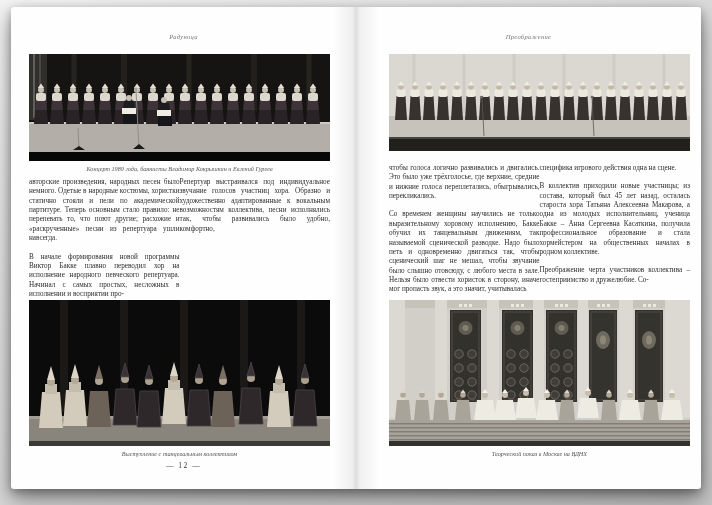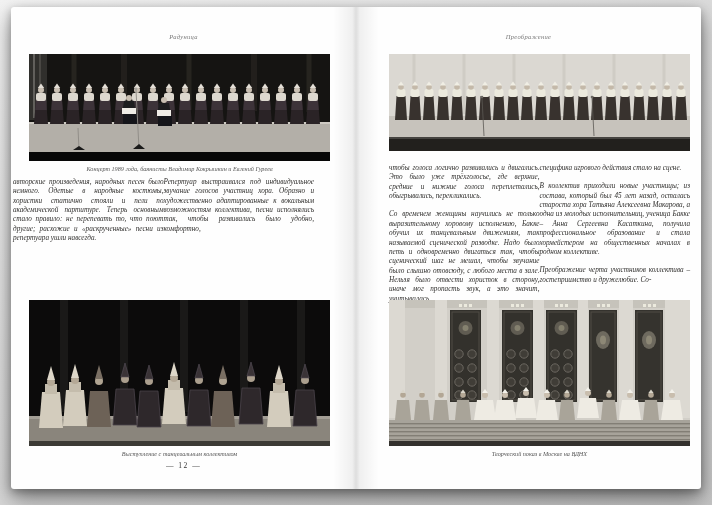--- a/index.html
+++ b/index.html
@@ -10,29 +10,29 @@
         border-radius:3px;display:flex;
         box-shadow:0 10px 22px rgba(0,0,0,0.42),0 3px 8px rgba(0,0,0,0.28);}
   .page{position:relative;width:345px;height:482px;}
   .gutter{position:absolute;left:50%;top:0;bottom:0;width:46px;transform:translateX(-50%);
         pointer-events:none;
         background:linear-gradient(90deg,rgba(0,0,0,0) 0%,rgba(0,0,0,0.06) 42%,rgba(0,0,0,0.13) 50%,rgba(0,0,0,0.06) 58%,rgba(0,0,0,0) 100%);}
   .running-header{position:absolute;top:26px;left:0;width:100%;text-align:center;
         font-style:italic;font-size:6.5px;color:#787878;letter-spacing:.3px;}
   .photo{position:absolute;display:block;}
   .caption{position:absolute;text-align:center;font-style:italic;font-size:6.2px;color:#555;}
-  .columns{position:absolute;display:flex;gap:0;font-style:italic;}
+  .columns{position:absolute;display:flex;gap:0;}
   .col{flex:1;min-width:0;}
   .col p{margin:0 0 9px;font-size:7.2px;line-height:1.3;text-align:justify;color:#2e2d2b;}
   .pagenum{position:absolute;top:454px;left:0;width:100%;text-align:center;
         font-size:7.5px;color:#333;letter-spacing:1.5px;}
   
   .pL .photo-top{left:18px;top:47px;width:301px;height:107px;}
   .pL .caption-top{left:18px;top:158px;width:301px;}
-  .pL .columns{left:2px;top:171px;width:301px;height:120px;}
+  .pL .columns{left:18px;top:171px;width:301px;height:120px;}
   .pL .photo-bottom{left:18px;top:293px;width:301px;height:146px;}
   .pL .caption-bottom{left:18px;top:443px;width:301px;}
   
   .pR .photo-top{left:33px;top:47px;width:301px;height:97px;}
   .pR .columns{left:33px;top:157px;width:301px;height:133px;}
   .pR .photo-bottom{left:33px;top:293px;width:301px;height:146px;}
   .pR .caption-bottom{left:33px;top:443px;width:301px;}
 </style>
 </head>
 <body>
@@ -103,20 +103,21 @@
           <path d="M104,95 L116,95 L110,90 Z" fill="#1a1a1a" stroke="none"></path>
           <line x1="50" y1="96" x2="49" y2="74"></line>
           <path d="M44,96 L56,96 L50,92 Z" fill="#1a1a1a" stroke="none"></path>
         </g>
       </svg>
       <div class="caption caption-top">Концерт 1989 года, баянисты Владимир Кокрышкин и Евгений Гуреев</div>
 
       <div class="columns">
         <div class="col">
           <p>авторские произведения, народных песен было немного. Одетые в народные костюмы, хористки статично стояли и пели по академической партитуре. Теперь основным стало правило: не перепевать то, что поют другие; расхожие и «раскрученные» песни из репертуара ушли навсегда.</p>
+          <p>В начале формирования новой программы Виктор Бакке плавно переводил хор на исполнение народного певческого репертуара. Начинал с самых простых, несложных в исполнении и восприятии про-</p>
         </div>
         <div class="col">
           <p>Репертуар выстраивался под индивидуальное звучание голосов участниц хора. Образно и художественно адаптированные к вокальным возможностям коллектива, песни исполнялись так, чтобы развивались было удобно, комфортно,</p>
         </div>
       </div>
 
       <svg class="photo photo-bottom" viewBox="0 0 301 146" preserveAspectRatio="none">
         <rect width="301" height="146" fill="#0c0b0b"></rect>
         <g stroke="#1a1918" stroke-width="8">
           <line x1="35" y1="0" x2="35" y2="112"></line>
@@ -218,21 +219,21 @@
           <circle cx="203" cy="43" r="1.3" fill="#6b6862" stroke="none"></circle>
         </g>
       </svg>
 
       <div class="columns">
         <div class="col">
           <p>чтобы голоса логично развивались и двигались. Это было уже трёхголосье, где верхние, средние и нижние голоса переплетались, обыгрывались, перекликались.</p>
           <p>Со временем женщины научились не только выразительному хоровому исполнению, Бакке обучил их танцевальным движениям, так называемой сценической разводке. Надо было петь и одновременно двигаться так, чтобы сценический шаг не мешал, чтобы звучание было слышно отовсюду, с любого места в зале. Нельзя было отвести хористок в сторону, иначе мог пропасть звук, а это значит, учитывалась</p>
         </div>
         <div class="col">
-          <p>специфика игрового действия стало на сцене.</p>
+          <p>специфика игрового действия одна на сцене.</p>
           <p>В коллектив приходили новые участницы; из состава, который был 45 лет назад, осталась староста хора Татьяна Алексеевна Макарова, а одна из молодых исполнительниц, ученица Бакке – Анна Сергеевна Касаткина, получила профессиональное образование и стала хормейстером на общественных началах в родном коллективе.</p>
           <p>Преображение черта участников коллектива – гостеприимство и дружелюбие. Со-</p>
         </div>
       </div>
 
       <svg class="photo photo-bottom" viewBox="0 0 301 146" preserveAspectRatio="none">
         <rect width="301" height="146" fill="#d2cfc8"></rect>
         <rect width="301" height="8" fill="#c6c3bb"></rect>
         <g fill="#dcd9d2">
           <rect x="0" y="0" width="16" height="118"></rect>

